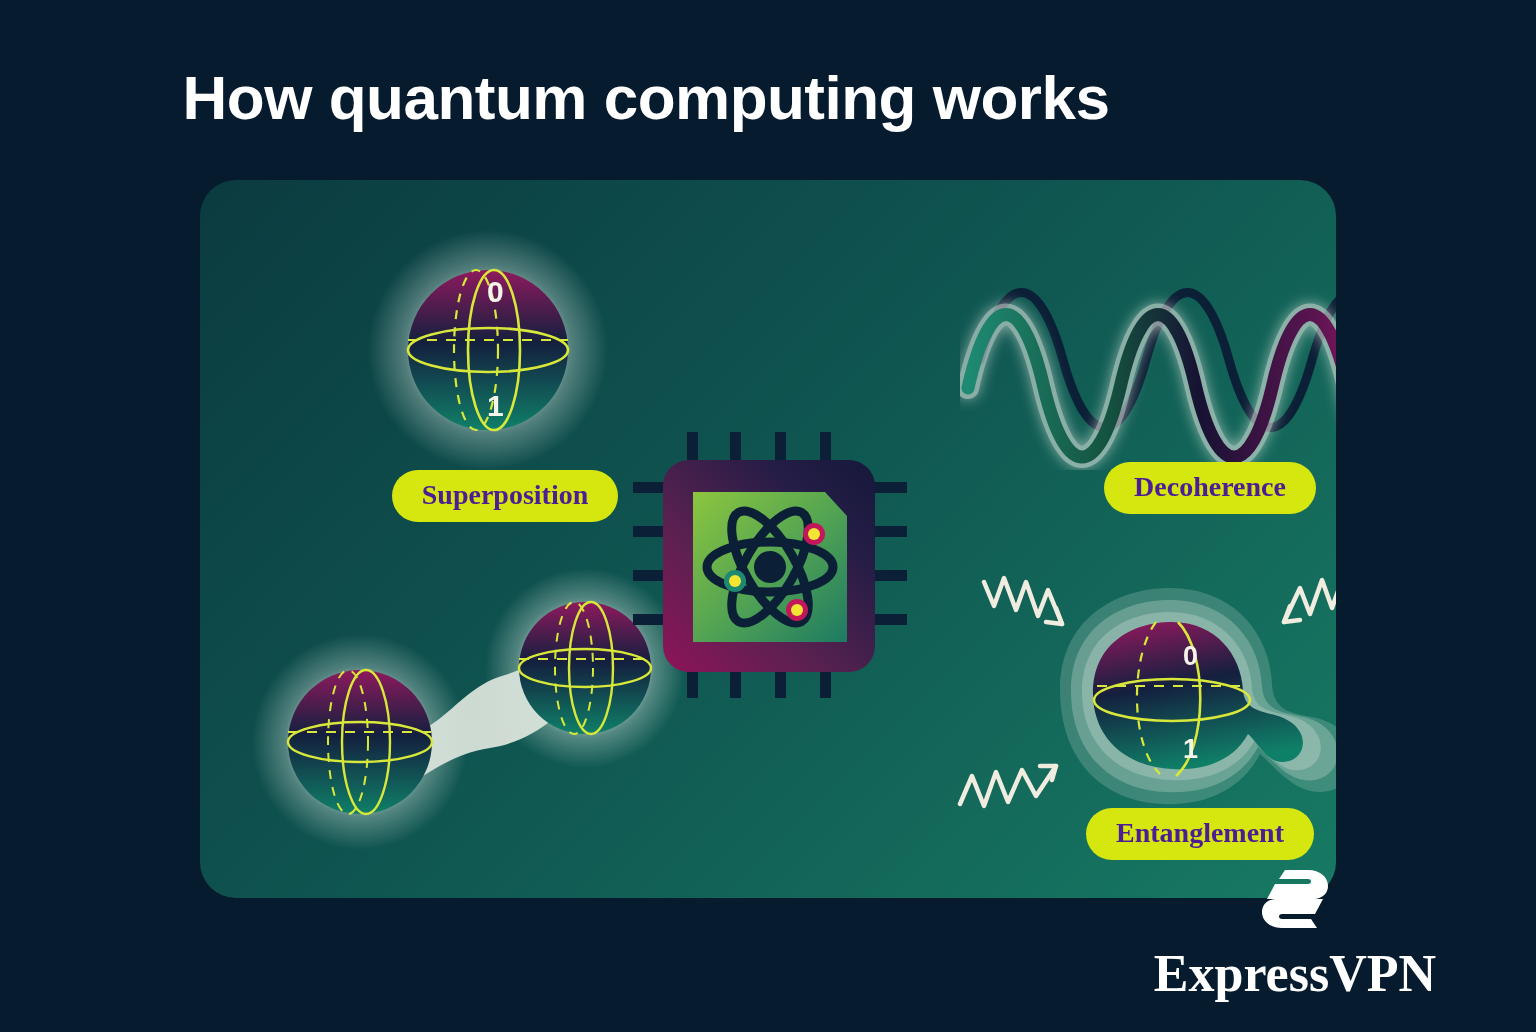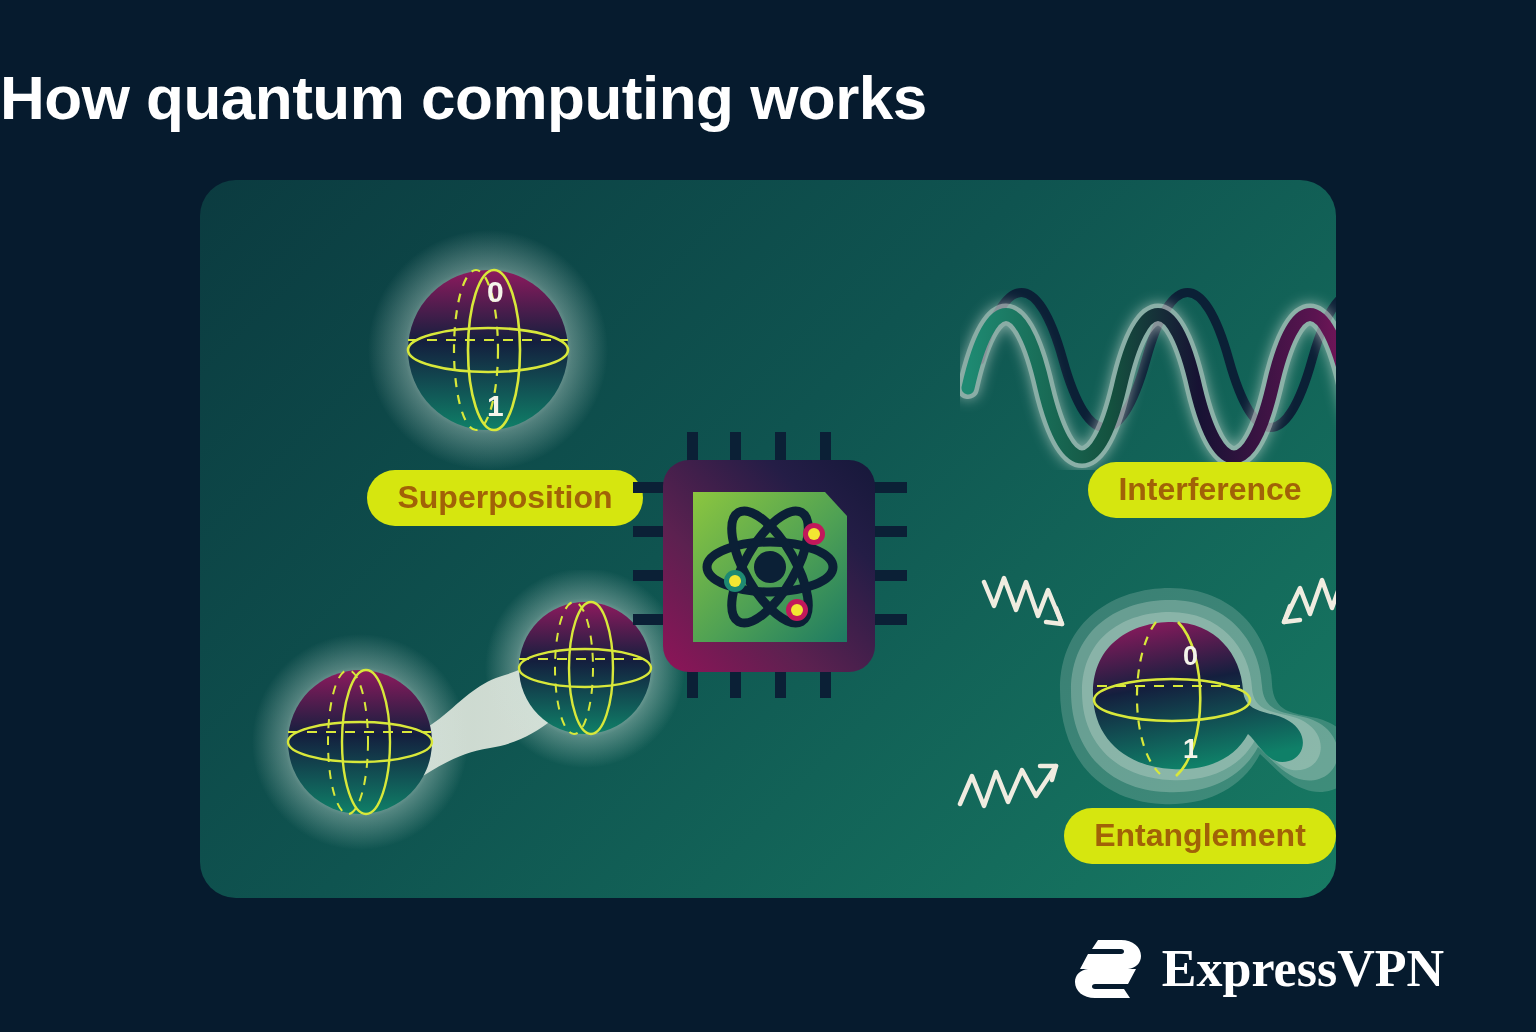--- a/index.html
+++ b/index.html
@@ -22,21 +22,21 @@
     height: 1032px;
     background: #061b2e;
   }
 
   
   .title {
     position: absolute;
     left: 0;
     top: 62px;
     width: 1292px;
-    text-align: left;
+    text-align: center;
     color: #ffffff;
     font-size: 62px;
     font-weight: bold;
     letter-spacing: -0.5px;
     font-family: "Liberation Sans", sans-serif;
   }
 
   
   .panel {
     position: absolute;
@@ -53,27 +53,27 @@
   .concept {
     position: absolute;
   }
   .concept-art {
     position: relative;
     width: 100%;
   }
   .pill {
     display: inline-block;
     background: #d6e60f;
-    color: #a16207;
+    color: #4c1d95;
     font-weight: bold;
-    font-size: 32px;
+    font-size: 28px;
     padding: 11px 30px 13px 30px;
     border-radius: 999px;
     white-space: nowrap;
-    font-family: Liberation Sans, sans-serif;
+    font-family: Liberation Serif, serif;
     line-height: 1;
   }
   .pill-wrap {
     position: absolute;
     text-align: center;
     width: 100%;
   }
 
   
   #c-superposition { left: 80px;  top: 40px;  width: 450px; height: 320px; }
@@ -86,25 +86,26 @@
     position: absolute;
     left: 425px;
     top: 240px;
     width: 290px;
     height: 290px;
   }
 
   
   .logo {
     position: absolute;
-    right: 92px;
+    right: 100px;
     bottom: 32px;
     display: flex;
     align-items: center;
     gap: 18px;
+    flex-direction: column;
   }
   .logo-text {
     color: #ffffff;
     font-family: "Liberation Serif", serif;
     font-size: 52px;
     font-weight: bold;
     letter-spacing: 0px;
     line-height: 1;
   }
 </style>
@@ -215,21 +216,21 @@
           <path d="M8 148 C 30 50, 62 50, 84 148 C 106 240, 138 240, 160 148
                    C 182 50, 214 50, 236 148 C 258 240, 290 240, 312 148
                    C 334 50, 366 50, 388 148 C 405 218, 430 226, 452 168" fill="none" stroke="#eef2ea" stroke-width="22" stroke-linecap="round" opacity="0.55" filter="url(#softGlow)"></path>
 
           <path d="M8 148 C 30 50, 62 50, 84 148 C 106 240, 138 240, 160 148
                    C 182 50, 214 50, 236 148 C 258 240, 290 240, 312 148
                    C 334 50, 366 50, 388 148 C 405 218, 430 226, 452 168" fill="none" stroke="url(#waveGrad)" stroke-width="13" stroke-linecap="round"></path>
         </svg>
       </div>
       <div class="pill-wrap" style="top:222px;">
-        <span class="pill">Interference</span>
+        <span class="pill">Decoherence</span>
       </div>
     </div>
 
     <div class="concept" id="c-decoherence">
       <div class="concept-art">
         <svg width="520" height="280" viewBox="0 0 520 280">
           <defs>
             <linearGradient id="sphD" x1="0.15" y1="0" x2="0.4" y2="1">
               <stop offset="0%" stop-color="#8e1a5e"></stop>
               <stop offset="45%" stop-color="#141f3e"></stop>

